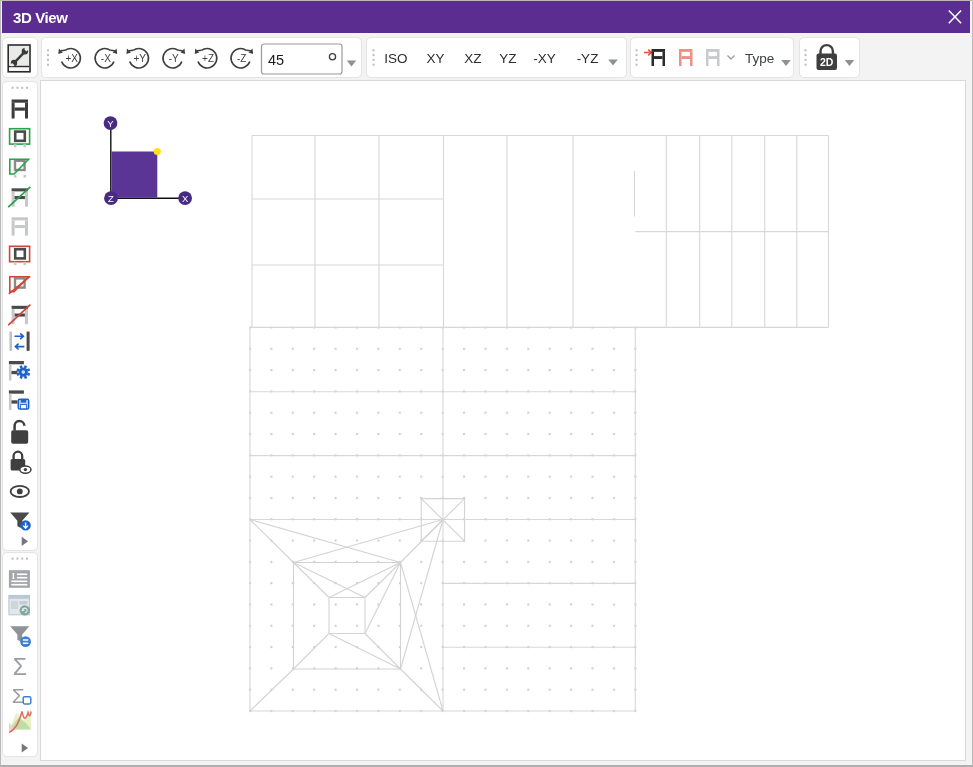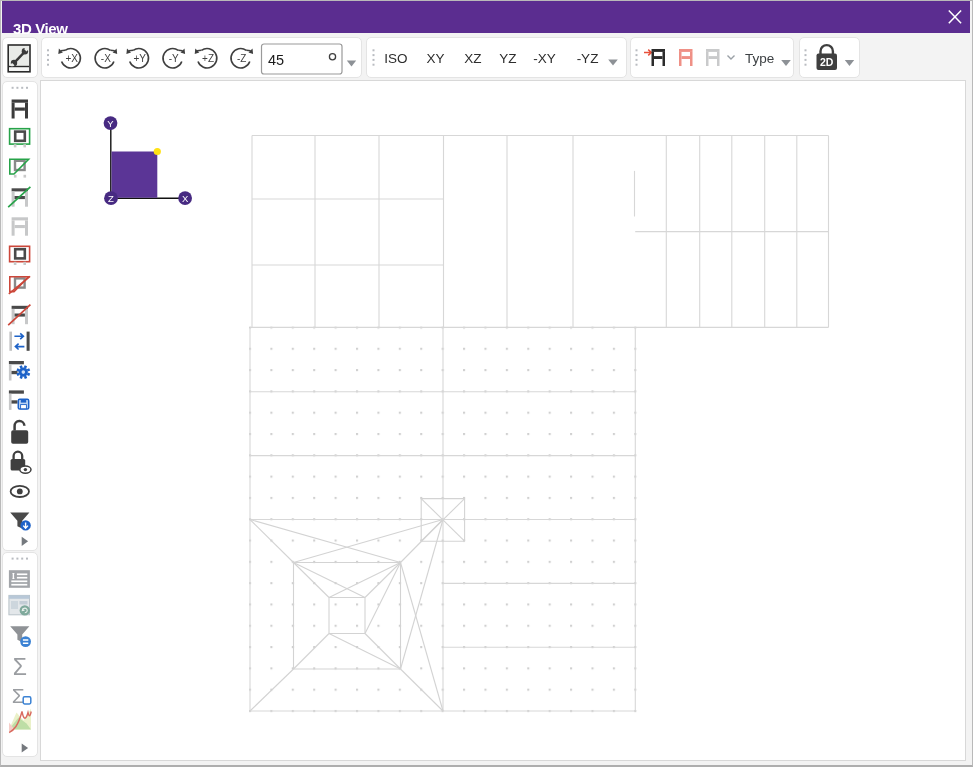--- a/index.html
+++ b/index.html
@@ -1,21 +1,21 @@
 <!DOCTYPE html>
 <html><head><meta charset="utf-8"><style>
 *{margin:0;padding:0;box-sizing:border-box}
 html,body{width:973px;height:767px;overflow:hidden;background:#f3f3f3;font-family:"Liberation Sans",sans-serif;position:relative}
 .abs{position:absolute}
 .panel{position:absolute;background:#fff;border:1px solid #e4e4e4;border-radius:5px}
 </style></head>
 <body>
 <div class="abs" style="left:0;top:0;width:973px;height:767px;border:1px solid #b9b9b9;border-bottom:2px solid #aeaeae;z-index:50;pointer-events:none"></div>
 <div class="abs" style="left:2px;top:1px;width:968px;height:32px;background:#5b2d90"></div>
-<div class="abs" style="left:13px;top:20px;color:#fff;font-size:15px;font-weight:bold;letter-spacing:-0.4px">3D View</div>
+<div class="abs" style="left:13px;top:9px;color:#fff;font-size:15px;font-weight:bold;letter-spacing:-0.4px">3D View</div>
 <svg class="abs" style="left:944px;top:6px" width="22" height="22" viewBox="0 0 22 22">
   <path d="M 4.8 4.5 L 17.1 17.3 M 17.1 4.5 L 4.8 17.3" stroke="#fff" stroke-width="1.5" fill="none"></path>
 </svg>
 <div class="panel" style="left:2px;top:37px;width:36px;height:41px"></div>
 <svg class="abs" style="left:2px;top:37px" width="36" height="41" viewBox="0 0 36 41">
  <rect x="6.2" y="8" width="21.8" height="26.8" fill="#e9ebe8" stroke="#2b2b2b" stroke-width="1.6"></rect>
  <rect x="7" y="29.5" width="20" height="4.3" fill="#f6f7f6"></rect>
  <line x1="7" y1="29.5" x2="27" y2="29.5" stroke="#2b2b2b" stroke-width="1.4"></line>
  <clipPath id="wcl">
       <rect x="7.2" y="9" width="19.8" height="20.2"></rect>

